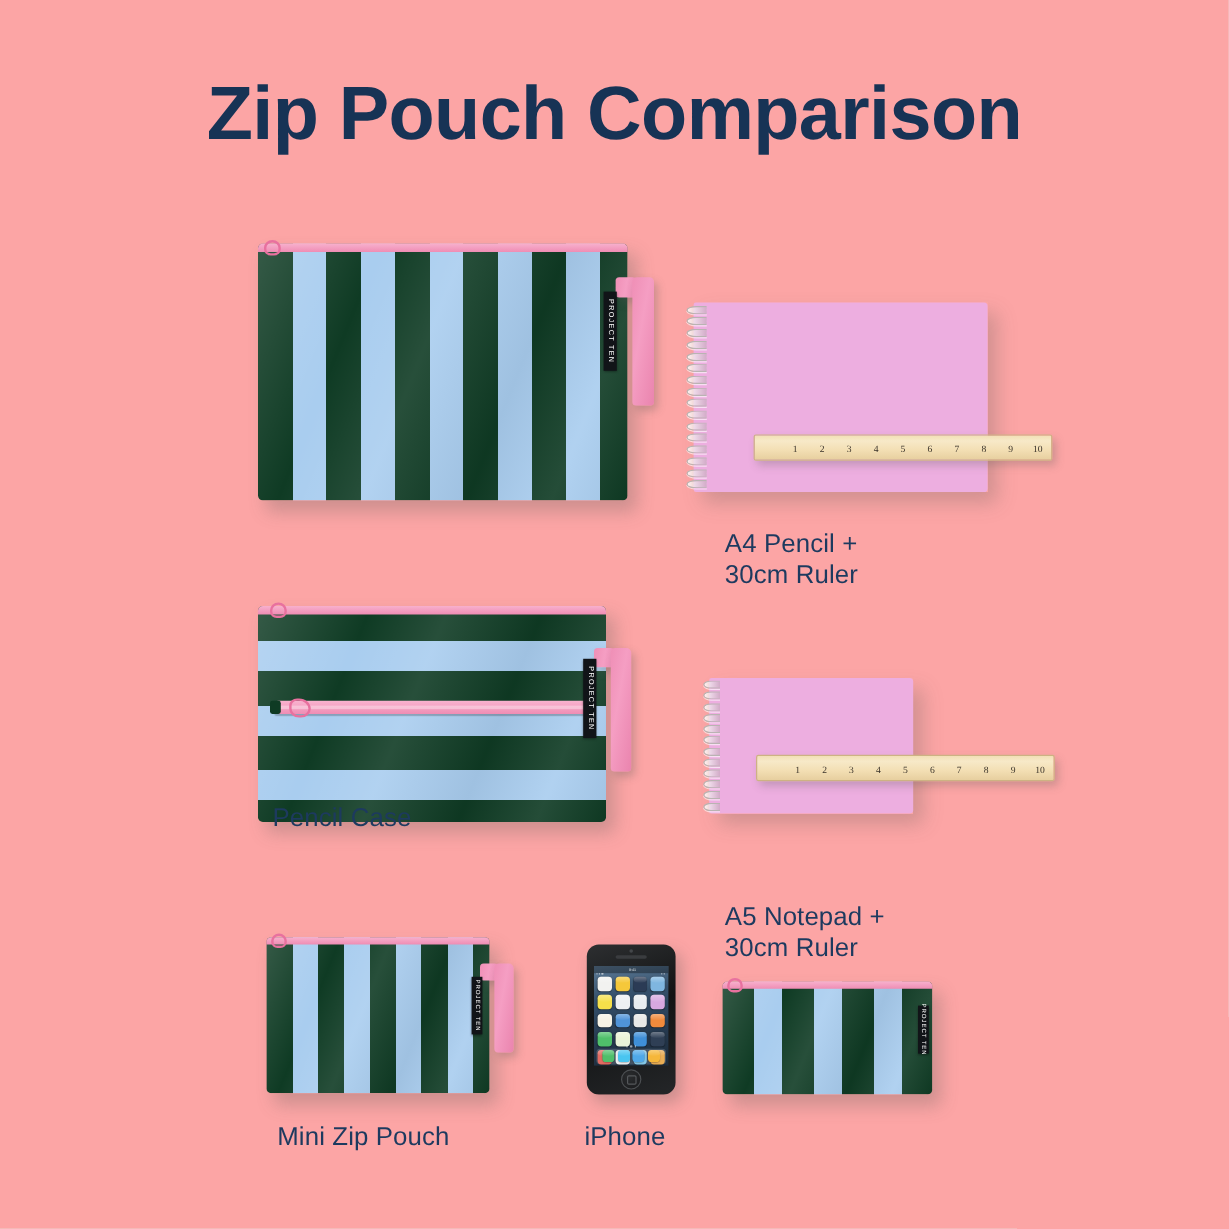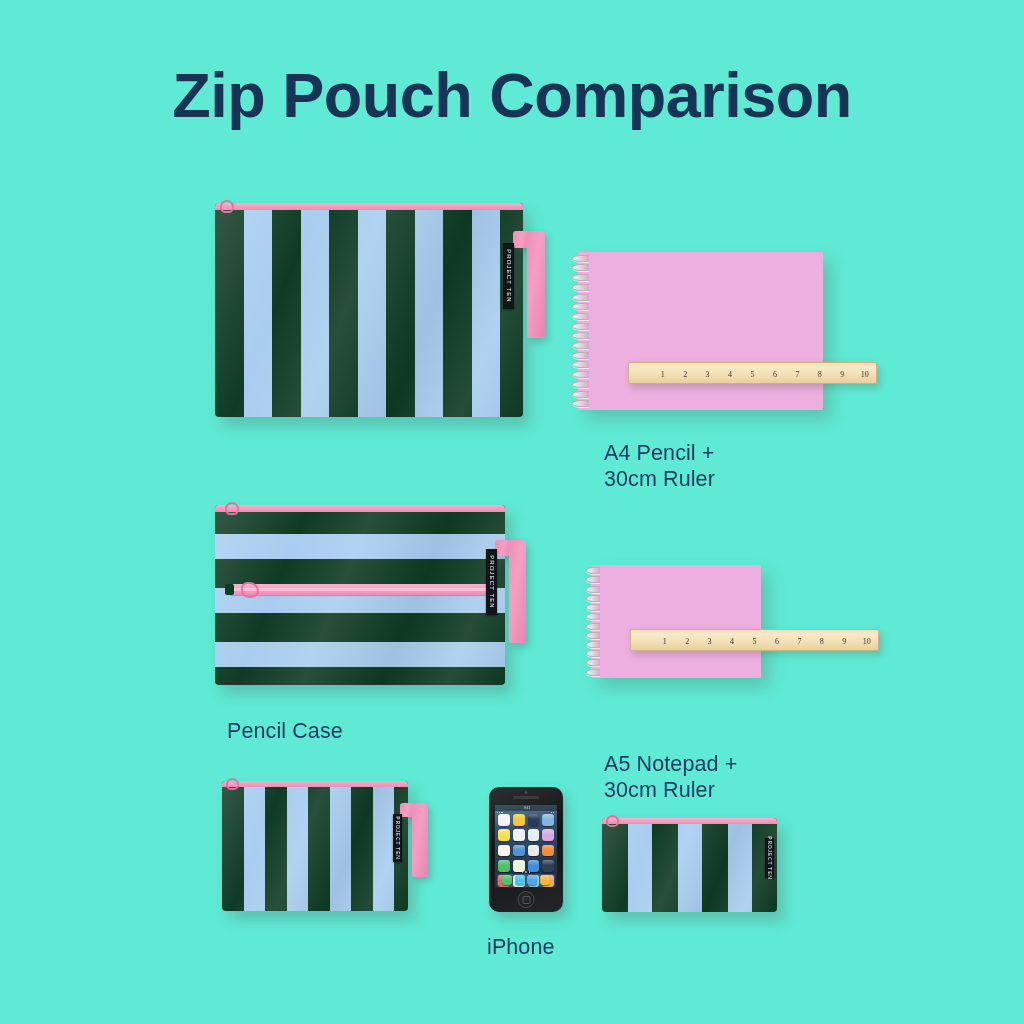--- a/index.html
+++ b/index.html
@@ -12,21 +12,21 @@
     background: #e7e5e4;
     font-family: "Liberation Sans", sans-serif;
     overflow: hidden;
     position: relative;
   }
 
   #page {
     position: relative;
     width: 1024px;
     height: 1024px;
-    background: #5eead4;
+    background: #fca5a5;
   }
 
   
   .page-title {
     position: absolute;
     left: 0;
     top: 64px;
     width: 1024px;
     text-align: center;
     font-size: 63px;
@@ -596,21 +596,21 @@
       <div class="zip-mid-cap" style="left:10px; top:79px; height:11px;"></div>
       <div class="zip-mid-cap" style="left:272px; top:79px; height:11px;"></div>
       <div class="zipper-slider" style="left:26px; top:77px; width:14px; height:12px; border-radius:40% 60% 50% 50%;"></div>
     </div>
     <div class="pull-loop folded" style="left:280px; top:35px; width:22px; height:16px; border-radius:3px 8px 8px 3px;"></div>
     <div class="pull-loop folded" style="left:294px; top:35px; width:17px; height:103px; border-radius:4px 4px 3px 3px;"></div>
     <div class="tag" style="left:271px; top:44px; width:11px; height:66px;">
       <span class="tag-text">PROJECT TEN</span>
     </div>
   </div>
-  <div class="caption" style="left:227px; top:718px; width:300px;">Pencil Case</div>
+  <div class="caption" style="left:227px; top:668px; width:300px;">Pencil Case</div>
 
   <div class="item" style="left:588px; top:565px; width:290px; height:120px;">
     <div class="notepad" style="left:3px; top:0; width:170px; height:113px;">
       <div class="notepad-page" style="background:#edaee0;"></div>
       <div class="spiral" style="left:-5px; width:13px;">
         <div class="coil"></div>
         <div class="coil"></div>
         <div class="coil"></div>
         <div class="coil"></div>
         <div class="coil"></div>
@@ -830,20 +830,21 @@
       </div>
       <div class="zipper-top" style="height:6px; background: linear-gradient(180deg,#f7b0cd,#ef8db4);"></div>
       <div class="zipper-slider" style="left:4px; top:-3px; width:9px; height:8px;"></div>
     </div>
     <div class="pull-loop folded" style="left:178px; top:22px; width:19px; height:14px; border-radius:3px 7px 7px 3px;"></div>
     <div class="pull-loop folded" style="left:190px; top:22px; width:16px; height:74px; border-radius:4px 4px 3px 3px;"></div>
     <div class="tag small" style="left:171px; top:33px; width:9px; height:48px;">
       <span class="tag-text">PROJECT TEN</span>
     </div>
   </div>
+  <div class="caption" style="left:231px; top:934px; width:220px;">Mini Zip Pouch</div>
 
   <div class="item" style="left:489px; top:787px; width:74px; height:125px;">
     <div class="phone" style="left:0; top:0; width:74px; height:125px;">
       <div class="phone-cam"></div>
       <div class="phone-speaker"></div>
       <div class="phone-screen">
         <div class="status-bar">
           <span>
             <i class="status-dot"></i><i class="status-dot"></i><i class="status-dot"></i>
           </span>

